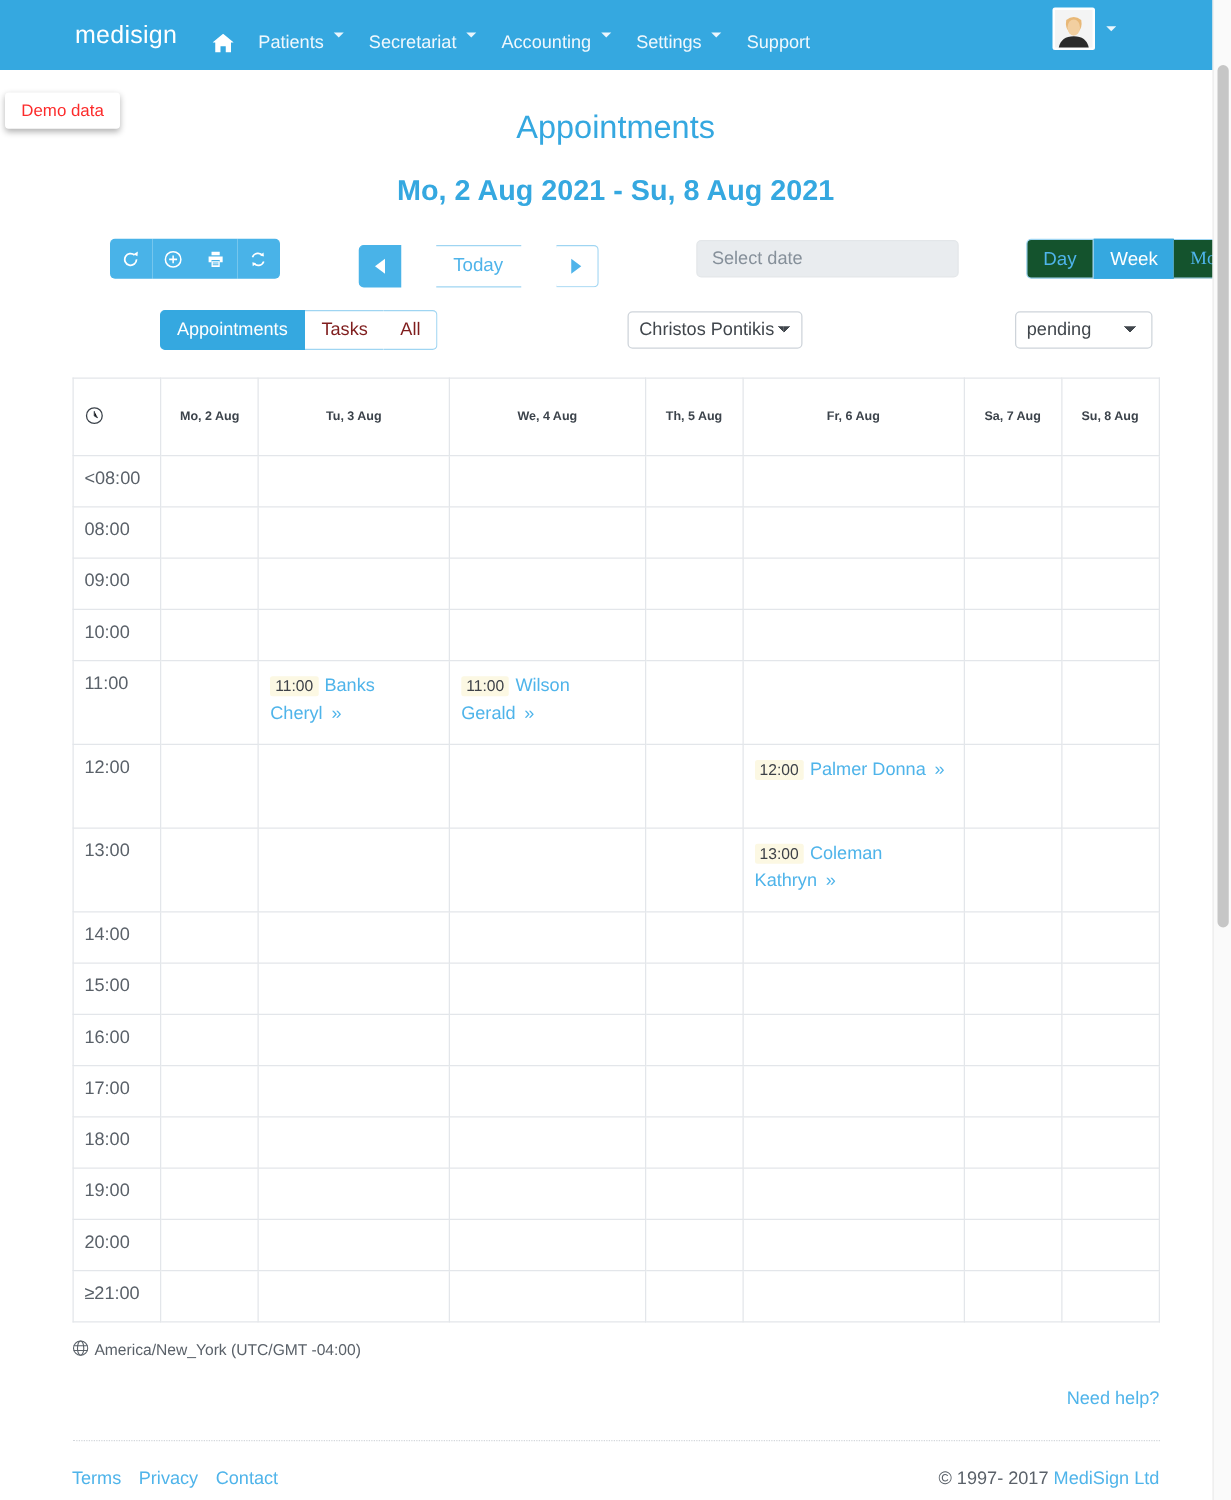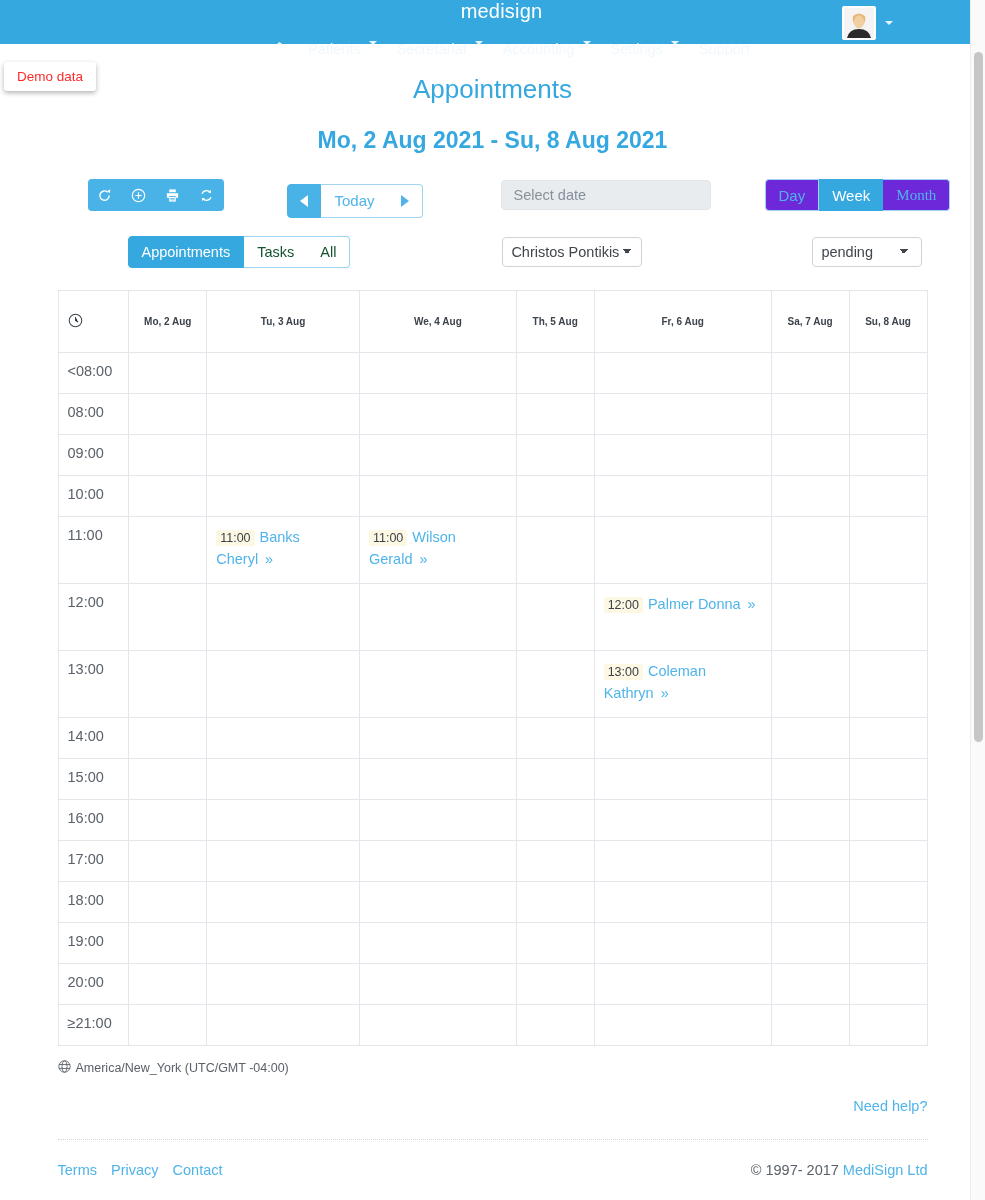--- a/index.html
+++ b/index.html
@@ -9,27 +9,26 @@
     background: #ffffff;
     font-family: "Liberation Sans", sans-serif;
     font-size: 14px;
     color: #333;
     overflow: hidden;
     position: relative;
   }
 
   
   .navbar {
-    height: 44px;
+    height: 56px;
     background: #35a8e0;
     display: flex;
     align-items: center;
     padding: 0 24px 0 60px;
     position: relative;
-    flex-direction: column;
   }
   .brand {
     color: #ffffff;
     font-size: 20px;
     font-weight: 400;
     letter-spacing: .2px;
     margin-right: 18px;
     cursor: pointer;
     white-space: nowrap;
   }
@@ -120,21 +119,21 @@
     cursor:pointer;
     color:#fff;
     padding:0;
   }
   .icon-btn:first-child { border-radius: 4px 0 0 4px; }
   .icon-btn:last-child  { border-radius: 0 4px 4px 0; }
   .icon-btn svg { display:block; }
 
   .group-icons { margin-left: 30px; }
 
-  .nav-group { display:inline-flex; margin-left: 63px; height:23px; }
+  .nav-group { display:inline-flex; margin-left: 63px; height:23px;gap:28px; }
   .nav-btn {
     border: 1px solid #9fd5f2;
     background:#fff;
     color:#4fb4ea;
     font-size: 15px;
     display:flex; align-items:center; justify-content:center;
     cursor:pointer;
     padding: 0 14px;
     height: 34px;
   }
@@ -156,21 +155,21 @@
     padding: 0 12px;
     font-size: 14.5px;
     color:#6c757d;
     font-family: "Liberation Sans", sans-serif;
   }
   .date-input::placeholder { color:#86909a; }
 
   .view-group { display:inline-flex; margin-left: 54px; height:32px; }
   .view-btn {
     border:1px solid #9fd5f2;
-    background:#6d28d9;
+    background:#14532d;
     color:#4fb4ea;
     font-size: 15px;
     padding: 0 13px;
     height: 32px;
     display:flex; align-items:center;
     cursor:pointer;
   }
   .view-btn.active { background:#35a8e0; color:#fff; border-color:#35a8e0; }
   .view-group .view-btn:first-child { border-radius:4px 0 0 4px; }
   .view-group .view-btn:last-child { border-radius:0 4px 4px 0; border-left:none;font-family:Liberation Serif, serif;}
@@ -180,21 +179,21 @@
   .toolbar-row2 {
     display:flex;
     align-items:center;
     margin-top: 24px;
     height: 32px;
   }
   .tab-group { display:inline-flex; margin-left: 70px; height:32px; }
   .tab-btn {
     border:1px solid #9fd5f2;
     background:#fff;
-    color:#14532d;
+    color:#7f1d1d;
     font-size: 14.5px;
     padding: 0 13px;
     height:32px;
     display:flex;align-items:center;
     cursor:pointer;
   }
   .tab-btn.active { background:#35a8e0; color:#fff; border-color:#35a8e0; }
   .tab-group .tab-btn:first-child { border-radius:4px 0 0 4px;}
   .tab-group .tab-btn:last-child { border-radius:0 4px 4px 0; border-left:none;}
   .tab-group .tab-btn:nth-child(2){ border-left:none; border-right:none;}

